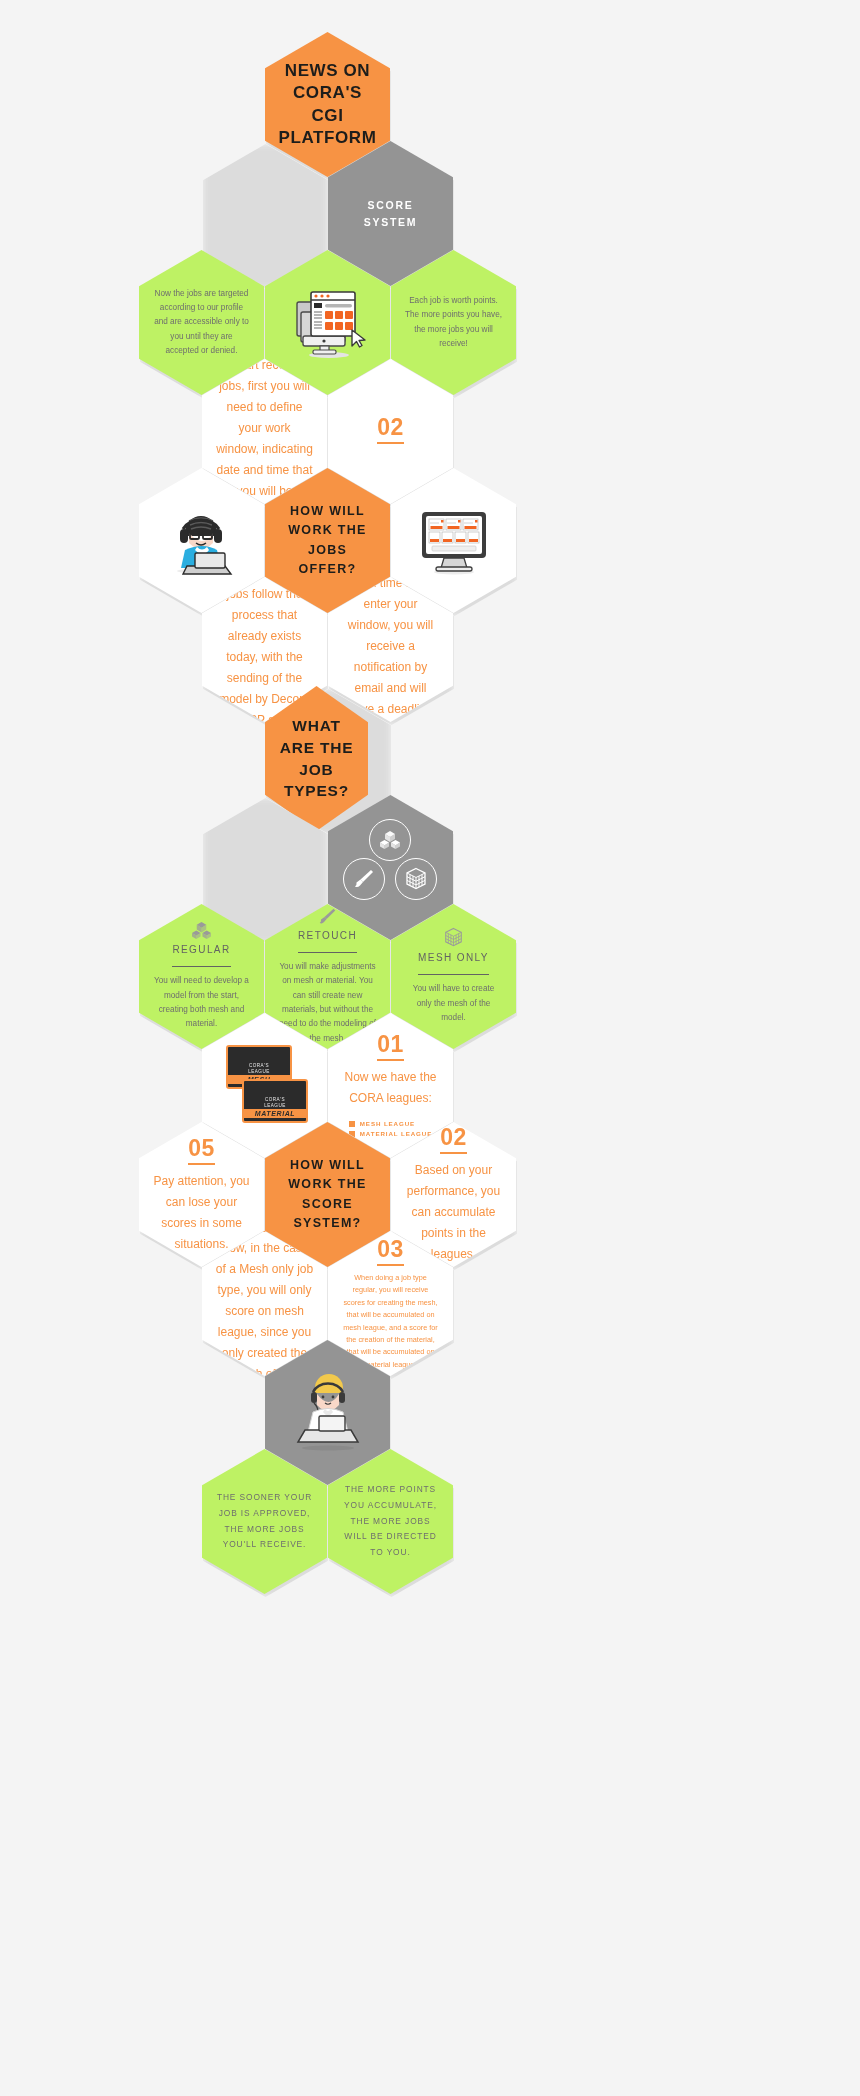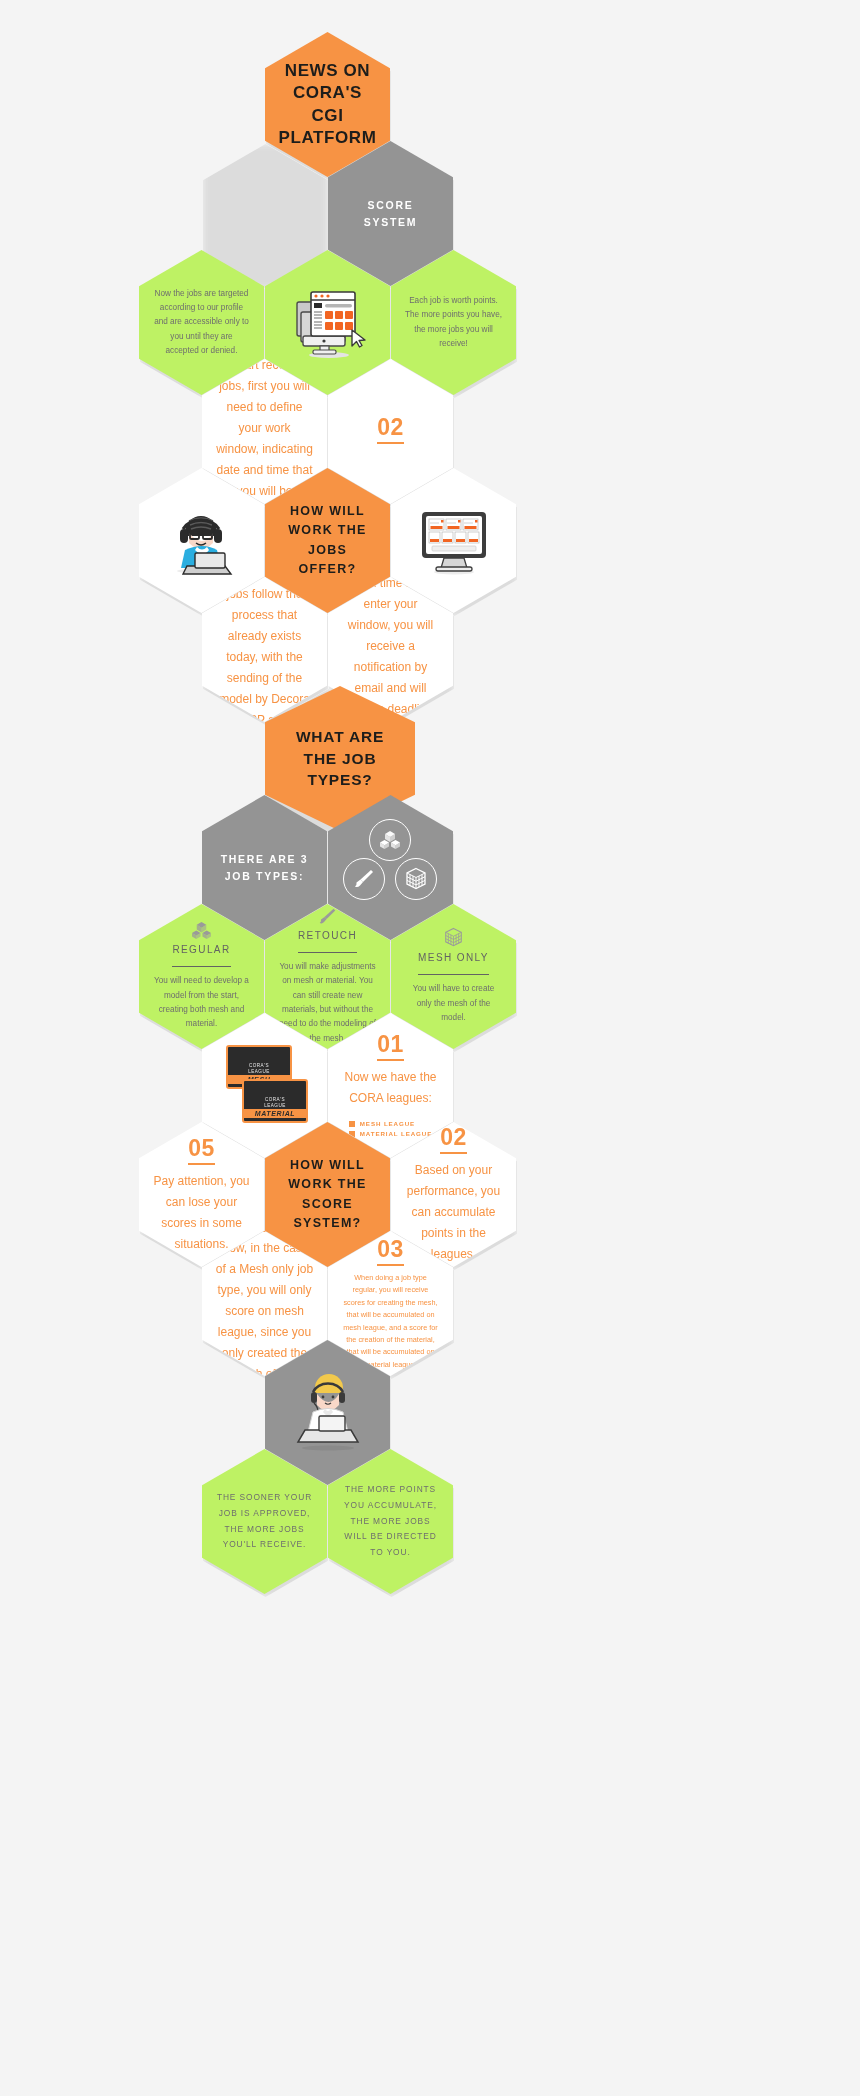--- a/index.html
+++ b/index.html
@@ -292,34 +292,29 @@
   <div class="hex hx-white" style="left:328px;top:577px;width:125px;height:145px;">
     <div class="inner">
       <div class="t-num">03</div>
       <div class="t-body-or">Each time a job enter your window, you will receive a notification by email and will have a deadline to accept or deny it.</div>
     </div>
   </div>
 
   <div class="shadowwrap" style="left:265px;top:686px;width:125px;height:145px;">
       <div class="sh"></div>
     </div>
-  <div class="hex hx-orange" style="left:265px;top:686px;width:150px;height:145px;">
+  <div class="hex hx-orange" style="left:265px;top:686px;width:103px;height:145px;">
     <div class="inner">
         <div class="title-dark t-q2">WHAT ARE THE JOB TYPES?</div>
       </div>
   </div>
 
   <div class="shadowwrap" style="left:202px;top:795px;width:125px;height:145px;">
       <div class="sh"></div>
     </div>
-  <div class="hex hx-gray" style="left:202px;top:795px;width:125px;height:145px;">
-    <div class="inner">
-        <div class="t-head-w">THERE ARE 3 JOB TYPES:</div>
-      </div>
-  </div>
 
   <div class="shadowwrap" style="left:328px;top:795px;width:125px;height:145px;">
       <div class="sh"></div>
     </div>
   <div class="hex hx-gray" style="left:328px;top:795px;width:125px;height:145px;">
     <div class="inner" style="position:relative;width:100%;height:100%;">
       <div class="iconring" style="left:41px;top:24px;">
         <svg class="ic-svg" width="22" height="20" viewBox="0 0 22 20" fill="#fff">
           <path d="M11 1 L16 4 L11 7 L6 4 Z" opacity="0.95"></path>
             <path d="M6 4 L11 7 L11 12 L6 9 Z" opacity="0.75"></path>

